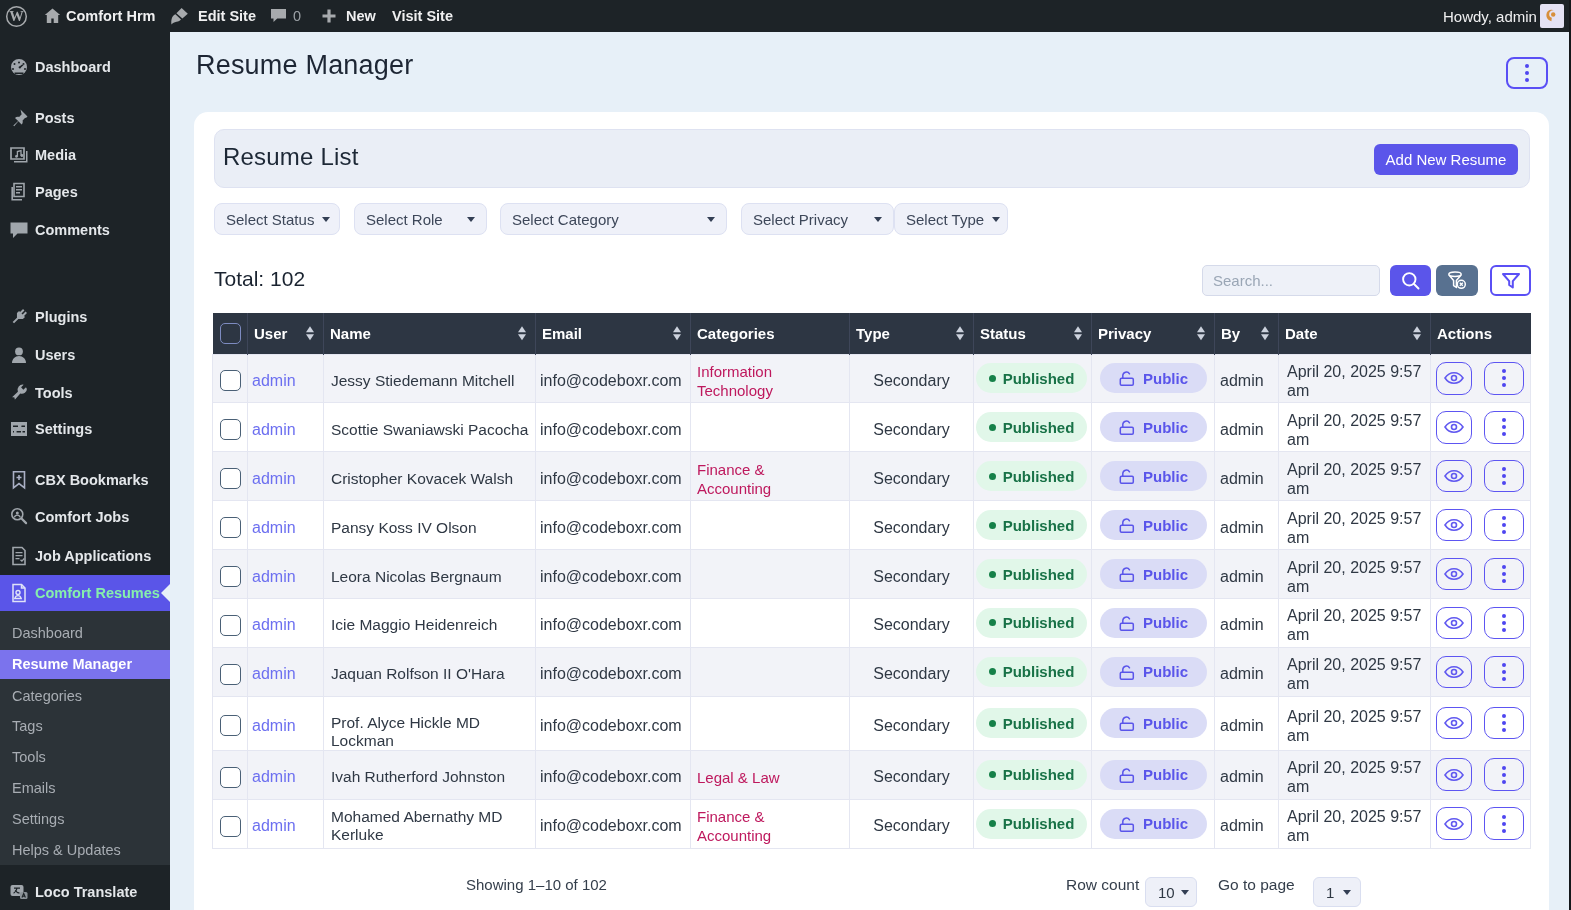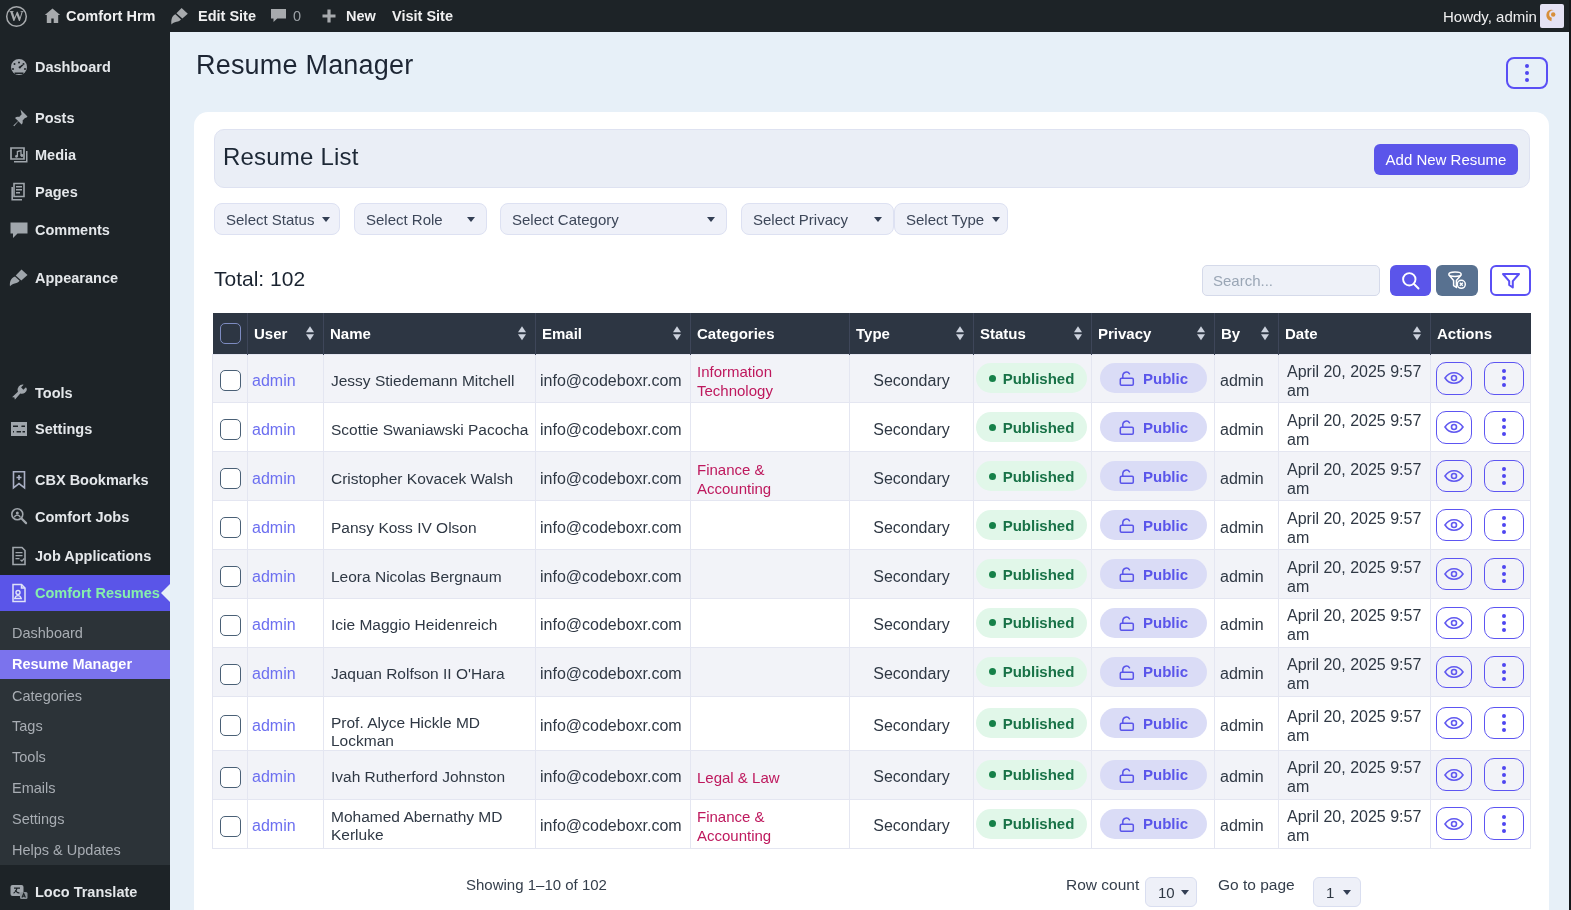--- a/index.html
+++ b/index.html
@@ -640,26 +640,34 @@
           <path d="M4 5v12h9v1.6H2.4V5z" fill="#a0a6ac"></path>
         </svg></span>
       <span class="tx">Pages</span>
     </div>
     <div class="mi" style="top:179px">
       <span class="ic"><svg viewBox="0 0 20 20">
           <path d="M1.5 2.5h17v11H8.5L4 18v-4.5H1.5z" fill="#a0a6ac"></path>
         </svg></span>
       <span class="tx">Comments</span>
     </div>
-    <div class="mi" style="top:227px">
-      <span class="ic"><svg viewBox="0 0 20 20">
-          <path d="M12.5 1.5l6 5.5-6.2 5.6-5.6-5.2z" fill="#a0a6ac"></path>
-          <path d="M6 8.5l4.6 4.3c-1.3 1.5-2.3 2.2-4.9 2.8-2.4.5-3.8 1.6-4.7 2.7-.5-3.1.2-8.2 5-9.8z" fill="#a0a6ac"></path>
-        </svg></span>
-      <span class="tx">Appearance</span>
+    <div class="mi" style="top:266px">
+      <span class="ic"><svg viewBox="0 0 20 20">
+          <g transform="rotate(45 10 10)">
+            <path d="M7.2 1.5v4.2H5.8v3l3.2 3.2v6.1h2v-6.1l3.2-3.2v-3h-1.4V1.5h-2v4.2H9.2V1.5z" fill="#a0a6ac"></path>
+          </g>
+        </svg></span>
+      <span class="tx">Plugins</span>
+    </div>
+    <div class="mi" style="top:304px">
+      <span class="ic"><svg viewBox="0 0 20 20">
+          <circle cx="10" cy="6.4" r="3.9" fill="#a0a6ac"></circle>
+          <path d="M3 18c0-3.9 3.1-7 7-7s7 3.1 7 7z" fill="#a0a6ac"></path>
+        </svg></span>
+      <span class="tx">Users</span>
     </div>
     <div class="mi" style="top:342px">
       <span class="ic"><svg viewBox="0 0 20 20">
           <path d="M18 5.6a5.2 5.2 0 0 1-6.7 5L6 16.4l-2.7-2.5 5.6-5.2A5.2 5.2 0 0 1 14.6 1.7l-2.5 2.6 2.2 2.4 2.7-2.4c.3.6.4 1 .3 1.3z" fill="#a0a6ac"></path>
           <circle cx="4.7" cy="15.2" r="1" fill="#1d2327"></circle>
         </svg></span>
       <span class="tx">Tools</span>
     </div>
     <div class="mi" style="top:378px">
       <span class="ic"><svg viewBox="0 0 20 20">

